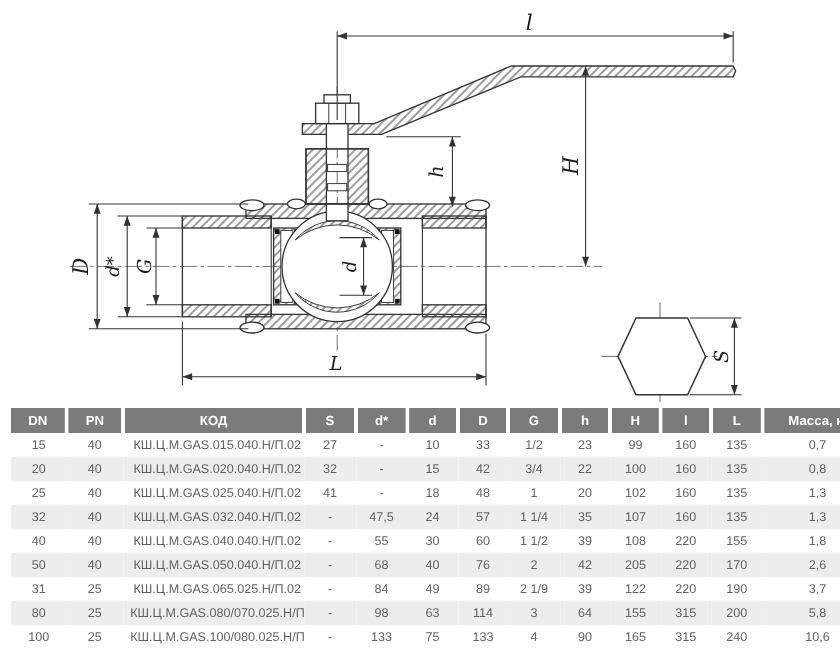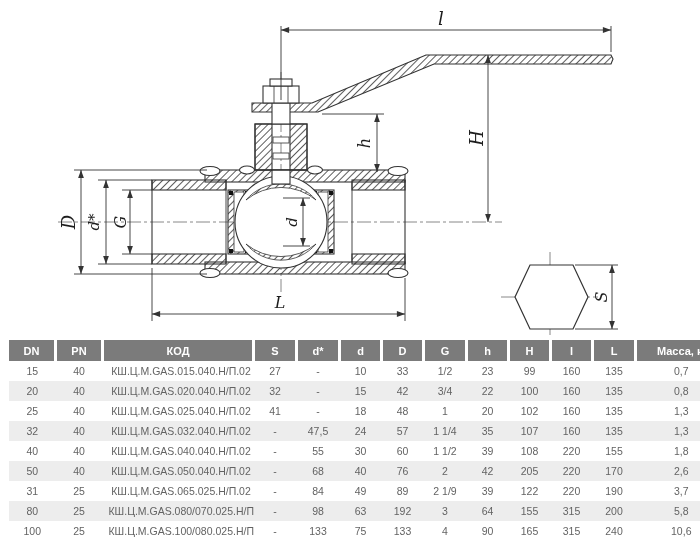--- a/index.html
+++ b/index.html
@@ -266,21 +266,21 @@
           <td>190</td>
           <td>3,7</td>
         </tr>
         <tr>
           <td>80</td>
           <td>25</td>
           <td class="code">КШ.Ц.М.GAS.080/070.025.Н/П.02</td>
           <td>-</td>
           <td>98</td>
           <td>63</td>
-          <td>192</td>
+          <td>114</td>
           <td>3</td>
           <td>64</td>
           <td>155</td>
           <td>315</td>
           <td>200</td>
           <td>5,8</td>
         </tr>
         <tr>
           <td>100</td>
           <td>25</td>

